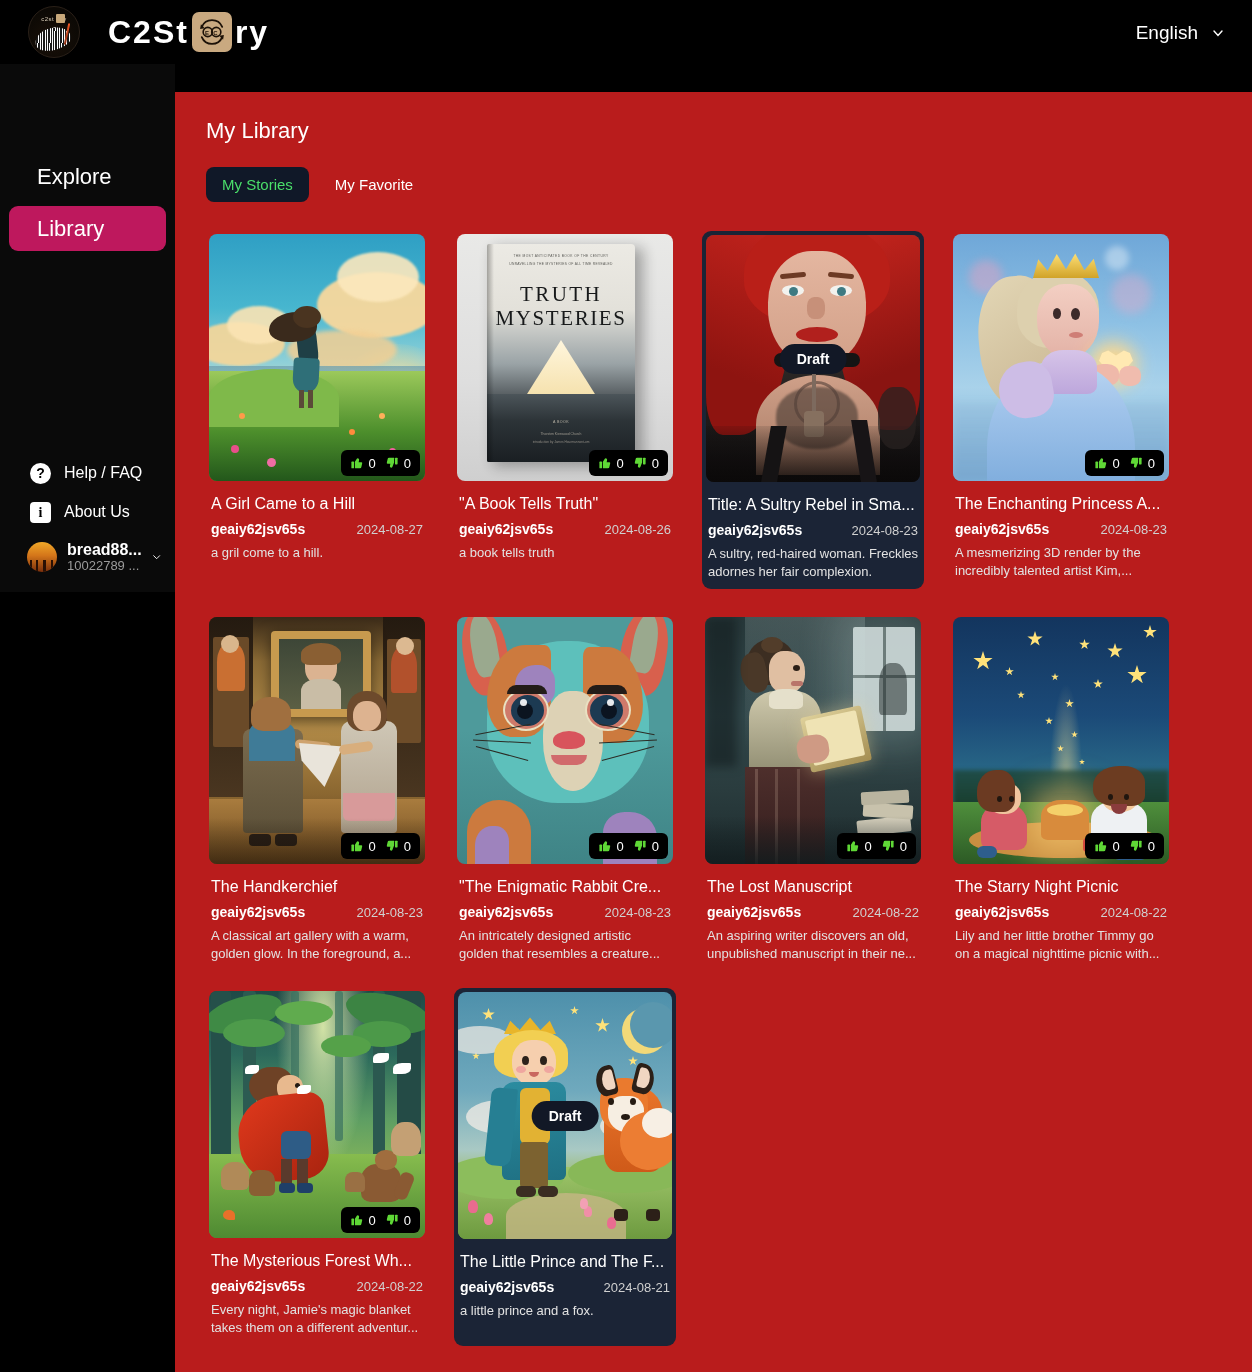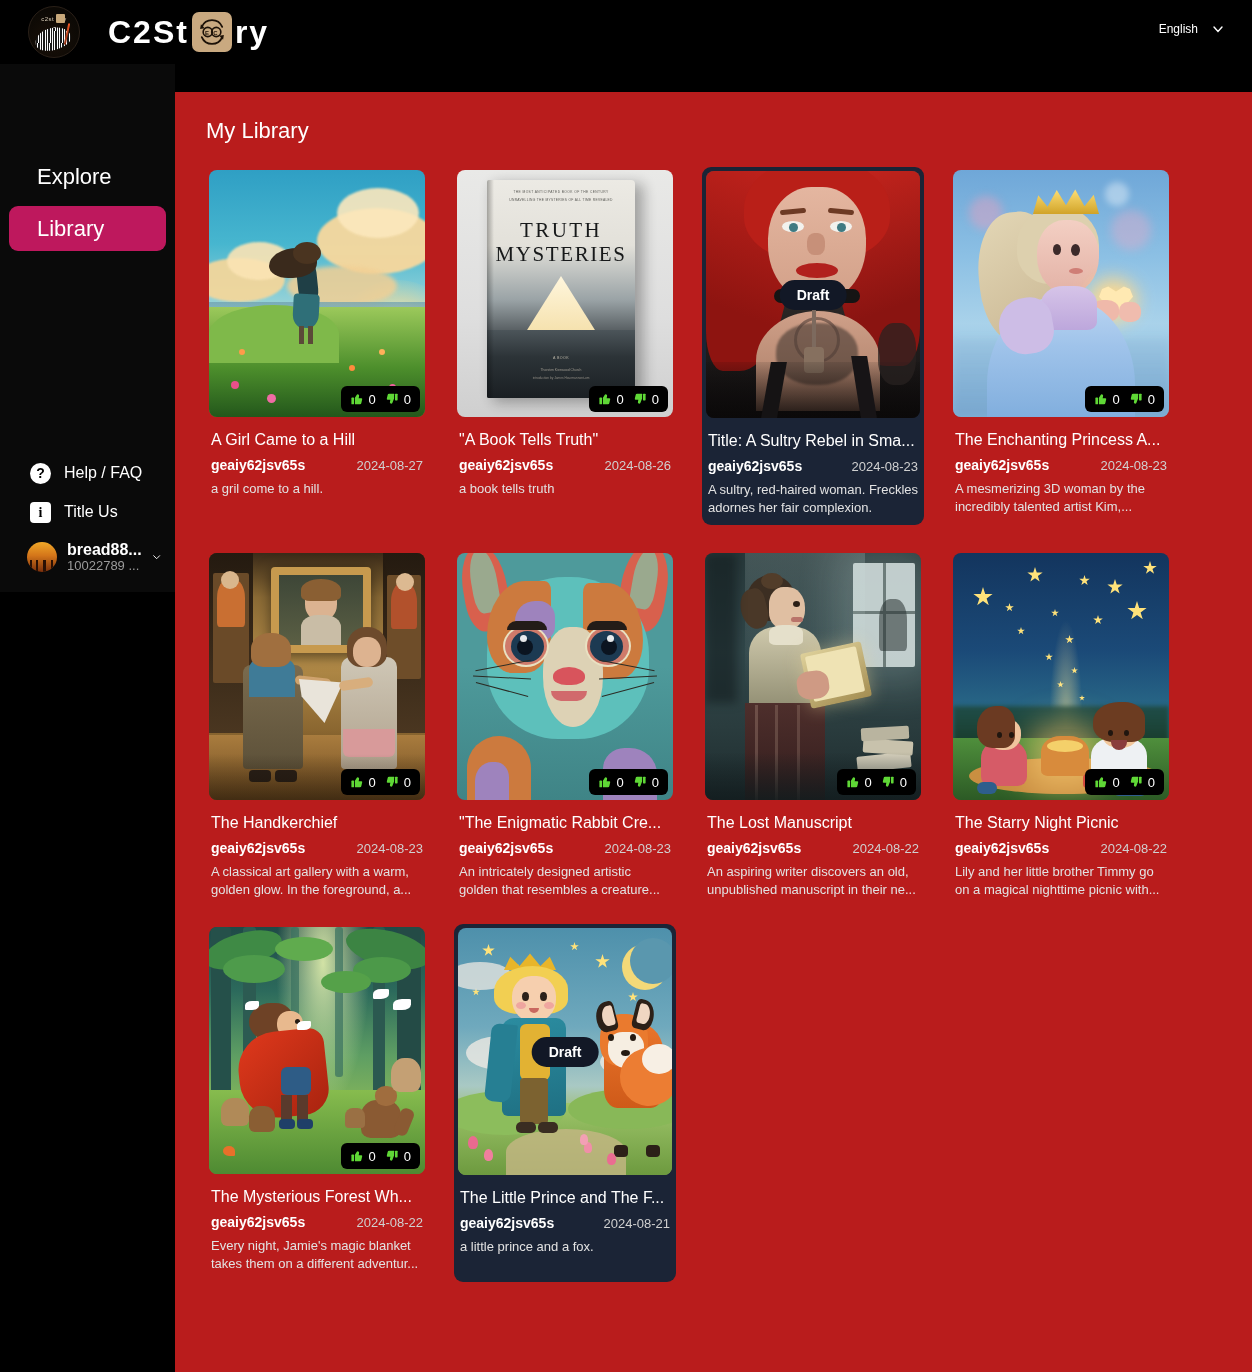--- a/index.html
+++ b/index.html
@@ -51,21 +51,21 @@
   }
   .logo-icon {
     display:inline-flex; align-items:center; justify-content:center;
     width:40px; height:40px; background:#c9a980; border-radius:7px;
     margin:0 3px; position:relative;
   }
   .logo-icon svg { width:34px; height:34px; display:block; }
 
   .lang {
     position:absolute; right:22px; top:18px; display:flex; align-items:center;
-    gap:14px; color:#ffffff; font-size:12px; cursor:pointer; padding:4px 6px;
+    gap:14px; color:#ffffff; font-size:19px; cursor:pointer; padding:4px 6px;
   }
   .chev { width:12px; height:12px; display:block; }
 
   
   .sidebar {
     position:absolute; top:64px; left:0; width:175px; height:528px;
     background:#0a0a0a; z-index:10;
   }
   .nav { padding-top:90px; }
   .nav-item {
@@ -222,38 +222,46 @@
       </div>
     </div>
 
     <div class="side-bottom">
       <div class="side-link">
         <span class="ico-help">?</span>
         <span>Help / FAQ</span>
       </div>
       <div class="side-link">
         <span class="ico-info">i</span>
-        <span>Title Us</span>
+        <span>About Us</span>
       </div>
       <div class="user-row">
         <div class="avatar"></div>
         <div class="user-meta">
           <div class="user-name">bread88...</div>
           <div class="user-id">10022789 ...</div>
         </div>
         <svg class="user-chev" viewBox="0 0 14 14">
           <path d="M2.5 5 L7 9.6 L11.5 5" fill="none" stroke="#ffffff" stroke-width="1.4" stroke-linecap="round"></path>
         </svg>
       </div>
     </div>
   </div>
 
   <div class="main">
     <div class="page-title">My Library</div>
 
+    <div class="tabs">
+      <div class="tab active">
+        <span>My Stories</span>
+      </div>
+      <div class="tab">
+        <span>My Favorite</span>
+      </div>
+    </div>
 
     <div class="grid">
 
       <div class="card">
         <div class="thumb">
           <div class="scene" style="background:linear-gradient(180deg,#2f9fc4 0%,#47b6cf 30%,#8fd0d8 52%,#cfe0b8 66%,#8fbf52 78%,#4e8f2e 100%);">
             <div class="abs sun-glow" style="left:128px; top:110px; width:120px; height:110px;"></div>
             <div class="abs cloud" style="left:-16px; top:88px; width:92px; height:44px; background:#f6d79a; opacity:.92; filter:blur(1px);"></div>
             <div class="abs cloud" style="left:18px; top:72px; width:64px; height:38px; background:#fbe4b4; opacity:.9; filter:blur(1px);"></div>
             <div class="abs cloud" style="right:-12px; top:38px; width:120px; height:66px; background:#f8d89d; opacity:.95; filter:blur(1px);"></div>
@@ -424,21 +432,21 @@
                 </svg>
               <span>0</span>
             </span>
           </div>
         </div>
         <div class="c-title">The Enchanting Princess A...</div>
         <div class="c-meta">
           <span class="c-author">geaiy62jsv65s</span>
           <span class="c-date">2024-08-23</span>
         </div>
-        <div class="c-desc">A mesmerizing 3D woman by the incredibly talented artist Kim,...</div>
+        <div class="c-desc">A mesmerizing 3D render by the incredibly talented artist Kim,...</div>
       </div>
 
       <div class="card">
         <div class="thumb">
           <div class="scene" style="background:linear-gradient(180deg,#3a2a18 0%,#8a6a35 18%,#b18a47 45%,#8a6630 72%,#4a3318 100%);">
             <div class="abs" style="left:0; top:0; width:44px; height:180px; background:linear-gradient(180deg,#241a10,#4a3620);"></div>
             <div class="abs" style="left:4px; top:20px; width:36px; height:110px; background:#6a4a28; border-radius:2px;"></div>
             <div class="abs" style="left:8px; top:26px; width:28px; height:48px; background:#c96f32; border-radius:40% 40% 10% 10%;"></div>
             <div class="abs" style="left:12px; top:18px; width:18px; height:18px; background:#d9b68c; border-radius:50%;"></div>
             <div class="abs" style="right:0; top:0; width:42px; height:180px; background:linear-gradient(180deg,#241a10,#4a3620);"></div>

